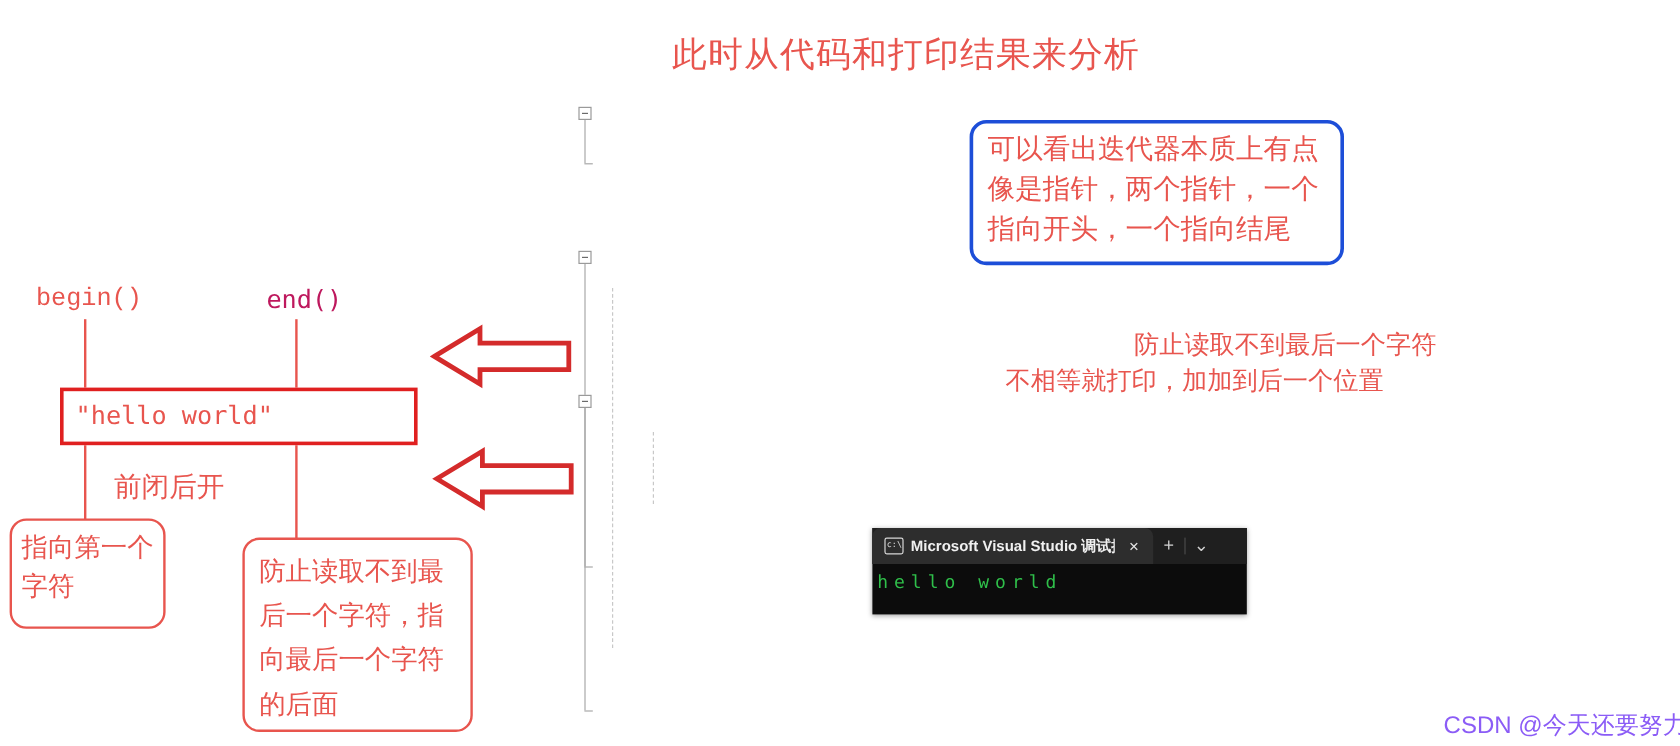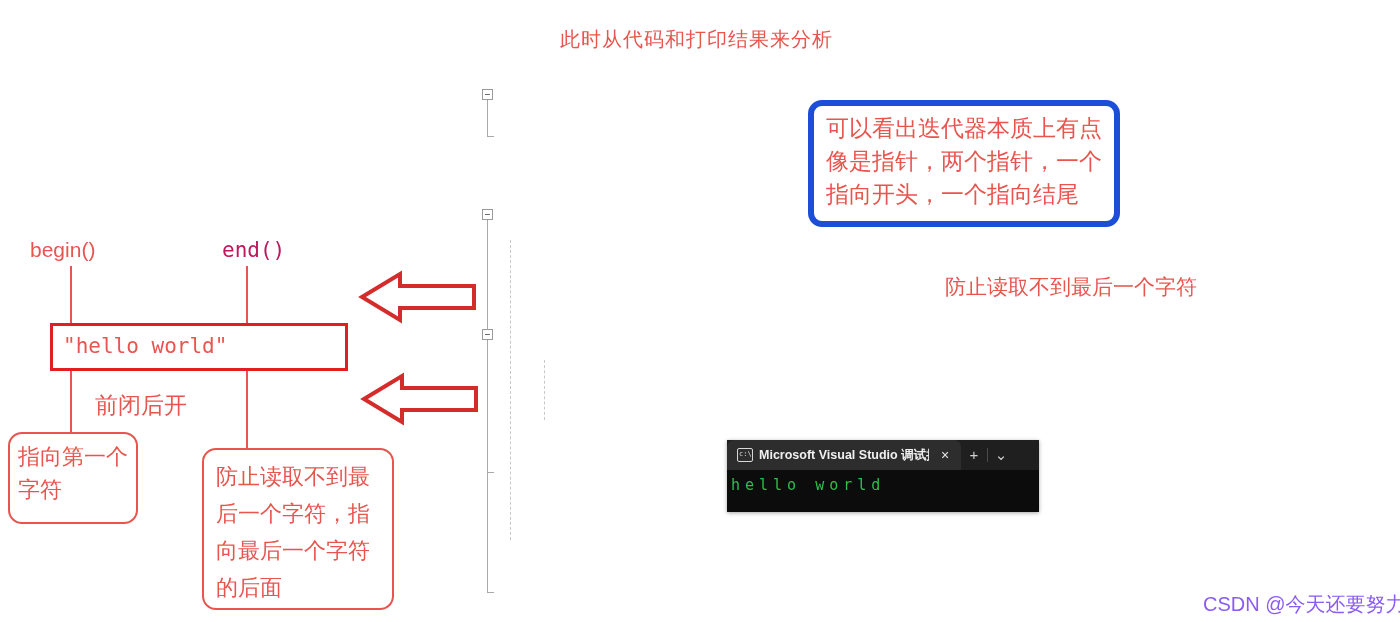--- a/index.html
+++ b/index.html
@@ -17,21 +17,21 @@
     background: #ffffff;
     overflow: hidden;
   }
 
   
   .abs { position: absolute; }
 
   
   #title {
     left: 560px; top: 26px;
-    font-size: 20px;
+    font-size: 29px;
     color: #e8554e;
     font-family: "DejaVu Serif", serif;
     letter-spacing: 1px;
     white-space: nowrap;
   }
 
   
   #code {
     left: 486px; top: 82px;
     font-family: "DejaVu Sans Mono", monospace;
@@ -77,36 +77,36 @@
     color: #e8554e;
     font-family: "DejaVu Serif", serif;
     font-size: 21px;
     white-space: nowrap;
   }
 
   
   #callout-iterator {
     left: 808px; top: 100px;
     width: 312px;
-    border: 6px solid #1d4ed8;
+    border: 3px solid #1d4ed8;
     border-radius: 14px;
     background: #fff;
     padding: 6px 12px 10px 12px;
     box-sizing: border-box;
     color: #e8554e;
     font-family: "DejaVu Serif", serif;
     font-size: 23px;
     line-height: 33px;
   }
 
   
   #lbl-begin {
     left: 30px; top: 238px;
     color: #e8554e;
-    font-family: Liberation Sans, sans-serif;
+    font-family: Liberation Mono, monospace;
     font-size: 21px;
   }
   #lbl-end {
     left: 222px; top: 238px;
     color: #be185d;
     font-family: "DejaVu Sans Mono", monospace;
     font-size: 21px;
   }
   .conn {
     position: absolute;
@@ -288,20 +288,21 @@
     <div class="gutter-tick" style="left:1px; top:390px; width:7px;"></div>
 
     <div class="indent-guide" style="left:24px; top:158px; height:300px;"></div>
     <div class="indent-guide" style="left:58px; top:278px; height:60px;"></div>
 
     
   </div>
 
   <div class="abs cn-note" style="left:945px; top:273px;">防止读取不到最后一个字符</div>
 
+  <div class="abs cn-note" style="left:838px; top:303px;">不相等就打印，加加到后一个位置</div>
 
   <div class="abs" id="callout-iterator">可以看出迭代器本质上有点像是指针，两个指针，一个指向开头，一个指向结尾</div>
 
   <div class="abs" id="lbl-begin">begin()</div>
   <div class="abs" id="lbl-end">end()</div>
 
   <div class="conn" style="left:70px; top:266px; height:58px;"></div>
   <div class="conn" style="left:246px; top:266px; height:58px;"></div>
 
   <div class="abs" id="str-box">

